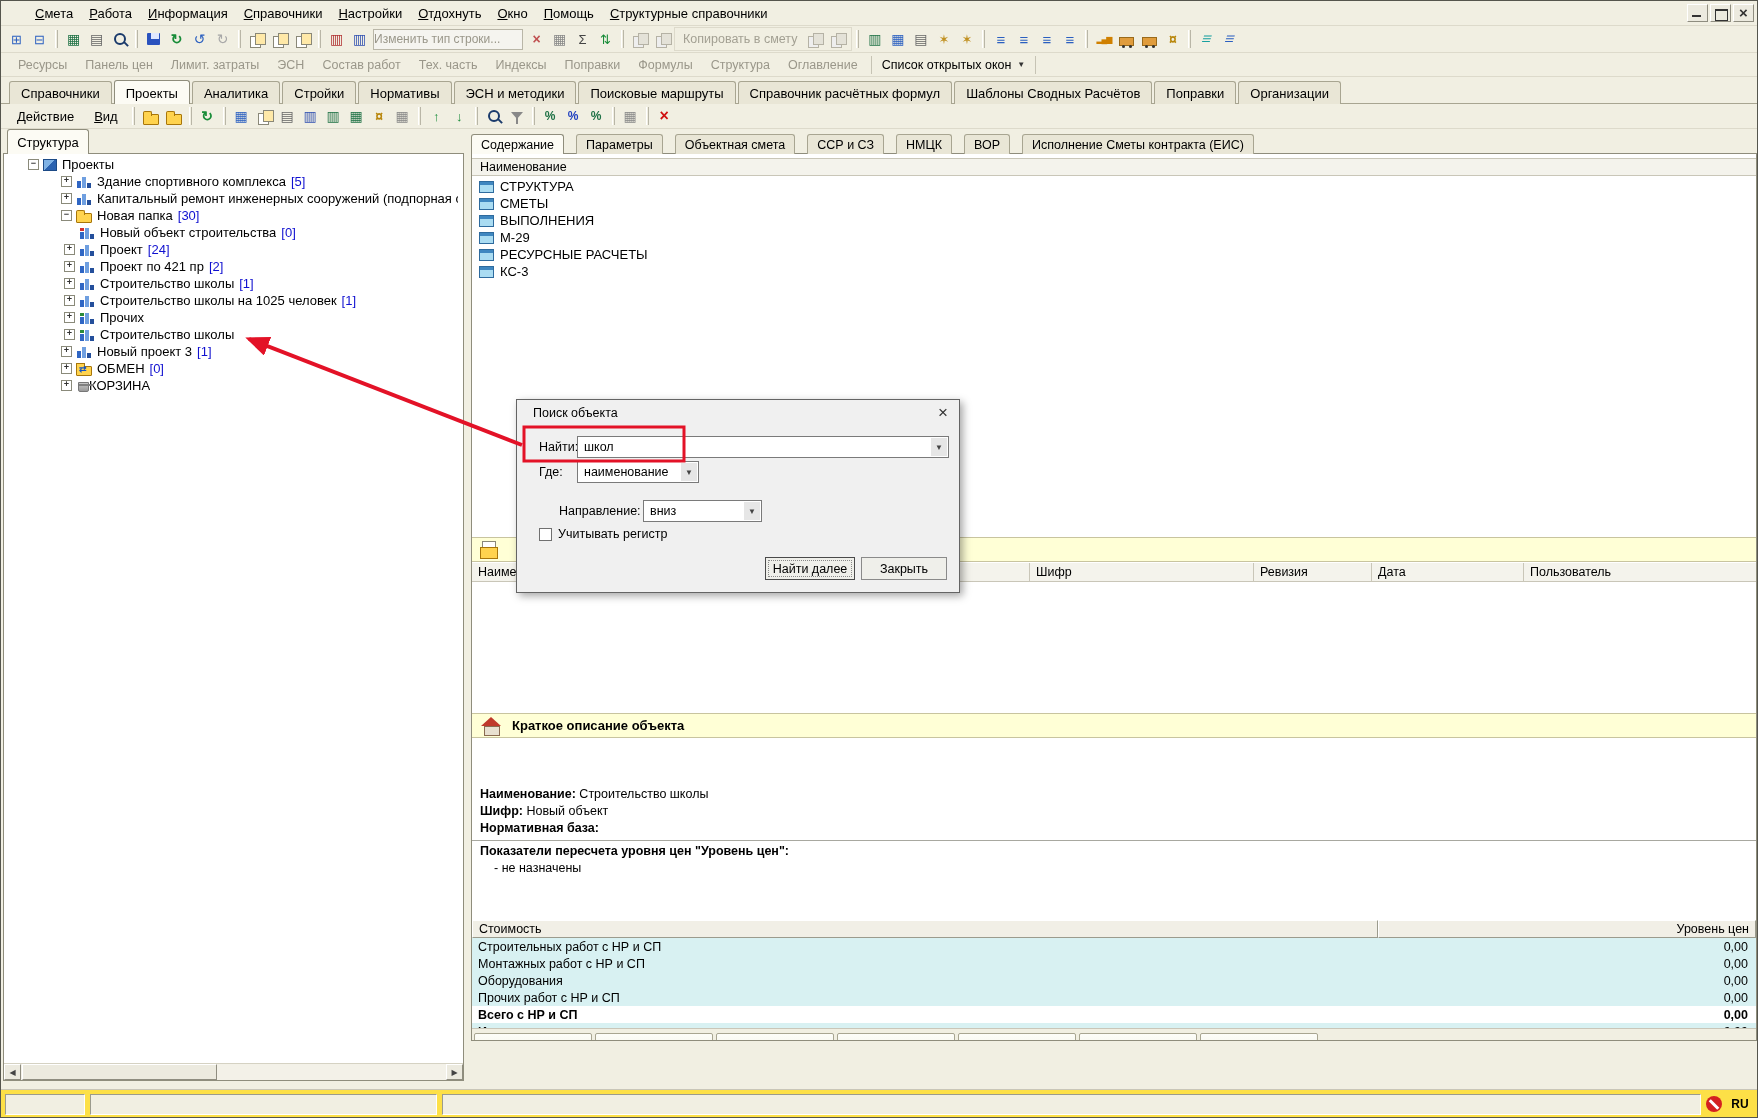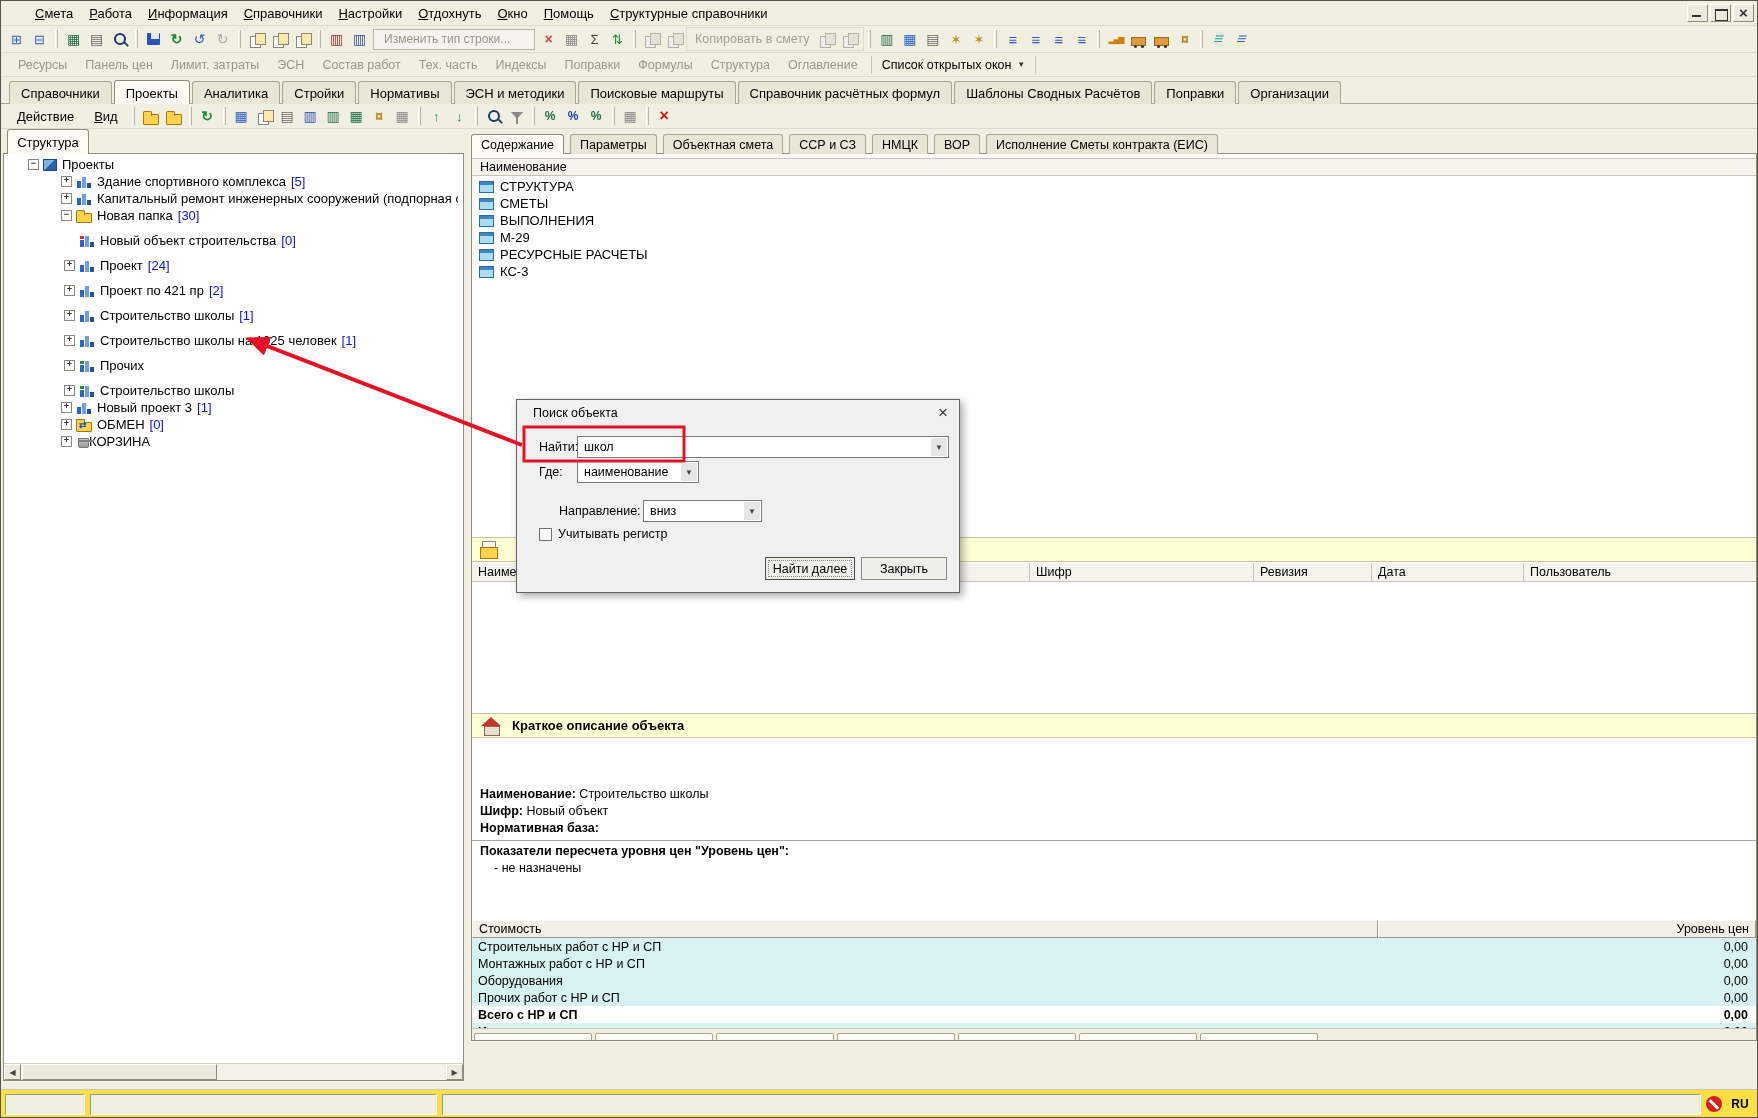--- a/index.html
+++ b/index.html
@@ -59,22 +59,22 @@
   .g-x::before{content:"×";color:#c05050;font-weight:bold;font-size:14px;}
   .g-xred::before{content:"×";color:#d01010;font-weight:bold;font-size:16px;}
   .g-up::before{content:"↑";color:#188c38;font-weight:bold;}
   .g-down::before{content:"↓";color:#188c38;font-weight:bold;}
   .g-percent::before{content:"%";color:#1e7145;font-weight:bold;font-size:12px;}
   .g-percent-b::before{content:"%";color:#2040c0;font-weight:bold;font-size:12px;}
   .g-folder-sm::before{content:"";position:absolute;left:3px;top:8px;width:14px;height:9px;background:#ffd34e;border:1px solid #a8760a;border-radius:1px;}
   .g-folder-sm::after{content:"";position:absolute;left:3px;top:5px;width:7px;height:4px;background:#ffd34e;border:1px solid #a8760a;border-bottom:none;border-radius:2px 2px 0 0;}
   .g-funnel::before{content:"";position:absolute;left:5px;top:6px;border-left:6px solid transparent;border-right:6px solid transparent;border-top:7px solid #888;}
   .g-funnel::after{content:"";position:absolute;left:10px;top:12px;width:2px;height:6px;background:#888;}
-  .combo-dis{height:21px;width:162px;background:#f5f4ef;border:1px solid #b9b6a7;color:#9a978a;
-    display:inline-flex;align-items:center;padding:0 10px;margin:0 2px;white-space:nowrap;overflow:hidden;font-size:12px;gap:42px;}
+  .combo-dis{height:21px;width:150px;background:#f5f4ef;border:1px solid #b9b6a7;color:#9a978a;
+    display:inline-flex;align-items:center;padding:0 0;margin:0 2px;white-space:nowrap;overflow:hidden;font-size:12px;gap:42px;}
   .combo-dis .arr{margin-left:auto;color:#b0ada0;font-size:8px;}
   .dis-label{color:#a3a093;padding:0 6px;white-space:nowrap;font-size:12.5px;}
   .dis-wrap{display:inline-flex;align-items:center;border:1px solid #dddacb;height:24px;padding:0 2px;}
 
   
   .toolbar2{position:absolute;left:0;top:52px;width:100%;height:24px;background:#f1efe2;
     border-bottom:1px solid #dddacb;display:flex;align-items:center;padding-left:8px;font-size:12.5px;}
   .tb2-item{color:#9a978a;padding:2px 9px;white-space:nowrap;}
   .tb2-open{color:#000;padding:2px 10px;border-left:1px solid #c6c3b4;border-right:1px solid #c6c3b4;
     display:inline-flex;align-items:center;gap:6px;margin-left:4px;}
@@ -94,21 +94,21 @@
   .act-menu::first-letter{text-decoration:underline;}
 
   
   .left-tab{position:absolute;left:6px;top:128px;width:82px;height:25px;background:#fcfbf4;
     border:1px solid #8f8d7c;border-bottom:none;border-radius:3px 3px 0 0;
     display:flex;align-items:center;justify-content:center;z-index:2;}
   .left-panel{position:absolute;left:2px;top:152px;width:461px;height:928px;background:#fff;
     border:1px solid #8f8d7c;overflow:hidden;}
   .tree{position:absolute;left:0;top:2px;right:0;bottom:18px;overflow:hidden;}
   .trow{height:17px;display:flex;align-items:center;white-space:nowrap;}
-  .lv0{padding-left:24px;}.lv1{padding-left:57px;}.lv2{padding-left:60px;margin-top:8px;}
+  .lv0{padding-left:24px;}.lv1{padding-left:57px;}.lv2{padding-left:60px;}
   .exp{width:11px;height:11px;border:1px solid #8a8a7a;background:#fff;flex:none;margin-right:4px;
     display:flex;align-items:center;justify-content:center;font:bold 9px/9px "Liberation Mono",monospace;color:#333;}
   .exp-plus::before{content:"+";}
   .exp-minus::before{content:"−";}
   .exp-none{visibility:hidden;}
   .ti{width:16px;height:14px;position:relative;flex:none;margin-right:5px;}
   .icon-projects-root{background:linear-gradient(135deg,#7fb2e5 0 50%,#2a62b0 50% 100%);
     border:1px solid #1c4a86;width:14px;height:12px;margin-top:1px;}
   .icon-project{background:
     linear-gradient(#2f66c4,#2f66c4) 1px 6px/4px 7px no-repeat,
@@ -139,21 +139,21 @@
   .hscroll{position:absolute;left:0;bottom:0;right:0;height:17px;background:#f3f1e8;border-top:1px solid #d5d2c3;display:flex;}
   .sbtn{width:17px;height:16px;background:#eceadf;border:1px solid;border-color:#fff #8f8d80 #8f8d80 #fff;
     display:flex;align-items:center;justify-content:center;font-size:8px;color:#444;flex:none;}
   .sthumb{width:195px;height:16px;background:#eceadf;border:1px solid;border-color:#fff #8f8d80 #8f8d80 #fff;margin-left:1px;}
   .sspace{flex:1;}
 
   
   .right-tabs{position:absolute;left:470px;top:130px;width:1286px;height:23px;display:flex;align-items:flex-end;
     border-bottom:1px solid #8f8d7c;}
   .rtab{border:1px solid #a8a591;border-bottom:none;border-radius:3px 3px 0 0;background:#e9e6d6;
-    padding:3px 9px 2px;margin-right:6px;white-space:nowrap;font-size:12.5px;position:relative;top:1px;}
+    padding:3px 9px 2px;margin-right:12px;white-space:nowrap;font-size:12.5px;position:relative;top:1px;}
   .rtab.active{background:#fcfbf4;border-color:#8f8d7c;z-index:2;}
   .right-panel{position:absolute;left:470px;top:153px;width:1286px;height:887px;background:#fff;
     border:1px solid #8f8d7c;border-top:none;overflow:hidden;}
   .list-header{position:absolute;left:0;top:4px;width:100%;height:18px;background:#f4f3ec;
     border-top:1px solid #c9c6b8;border-bottom:1px solid #c9c6b8;display:flex;align-items:center;padding-left:8px;font-size:12.5px;}
   .rlist{position:absolute;left:0;top:24px;width:100%;}
   .lrow{height:17px;display:flex;align-items:center;padding-left:7px;}
   .li-icon{width:15px;height:12px;background:#aadcf2;border:1px solid #2e6b9e;position:relative;flex:none;margin-right:6px;}
   .li-icon::before{content:"";position:absolute;left:0;top:0;right:0;height:3px;background:#3f87c0;}
 

